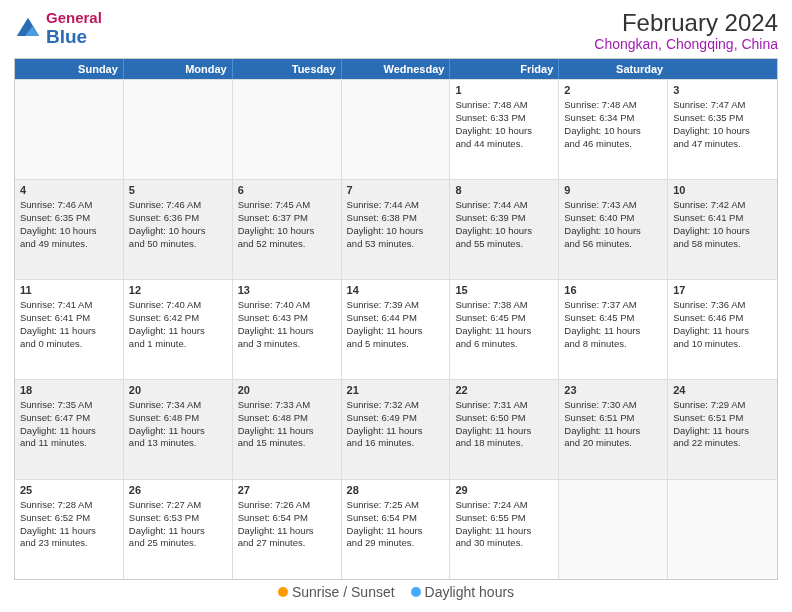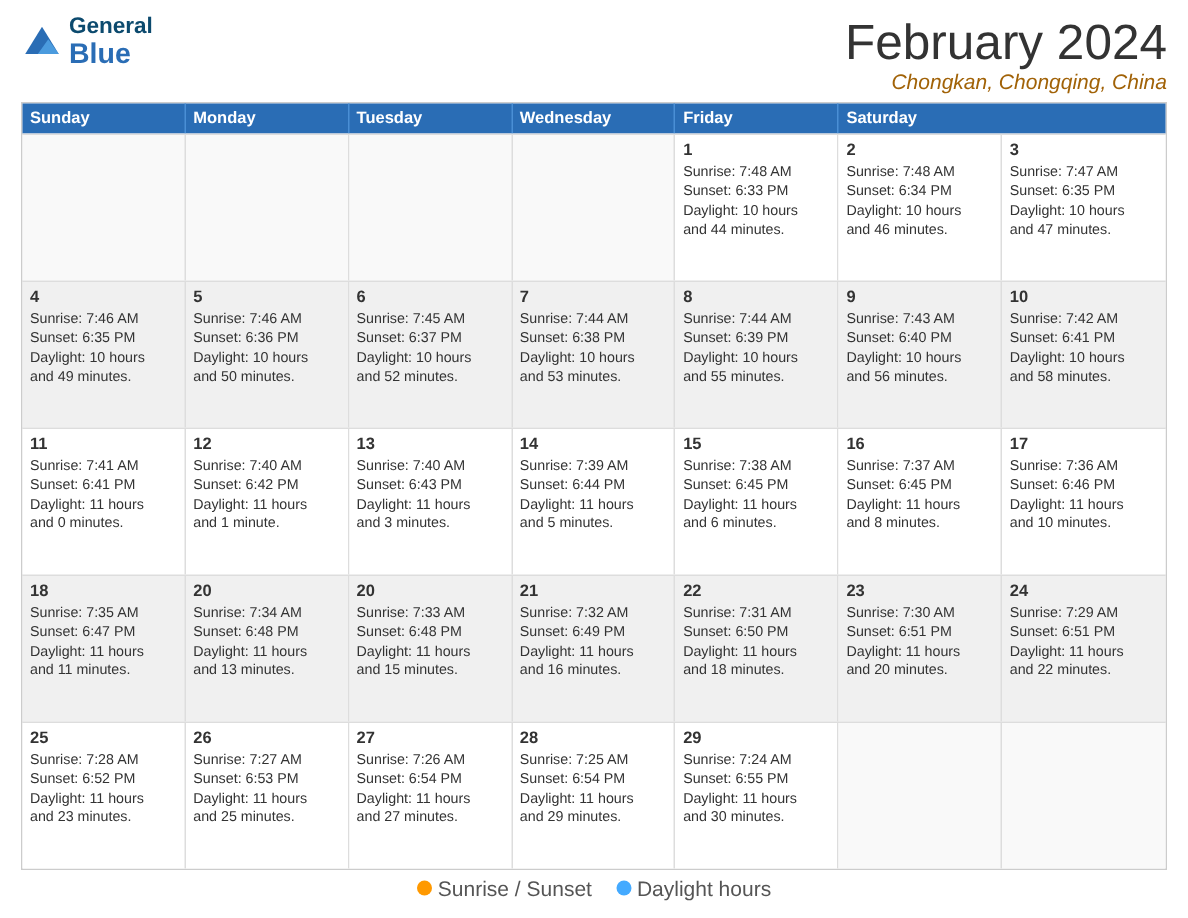--- a/index.html
+++ b/index.html
@@ -29,55 +29,55 @@
       gap: 4px;
     }
     .logo-text {
       display: flex;
       flex-direction: column;
       line-height: 1.1;
     }
     .logo-general {
       font-size: 15px;
       font-weight: bold;
-      color: #0c4a6e;
+      color: #be185d;
     }
     .logo-blue {
       font-size: 19px;
       font-weight: bold;
       color: #2a6db5;
     }
     .logo-icon {
       width: 28px;
       height: 28px;
     }
     .title-block {
       text-align: right;
     }
     .month-year {
-      font-size: 33px;
+      font-size: 24px;
       font-weight: normal;
       color: #333;
       line-height: 1.1;
     }
     .location {
       font-size: 14px;
-      color: #a16207;
-      font-style: italic;
+      color: #a21caf;
     }
     .calendar {
       flex: 1;
       display: flex;
       flex-direction: column;
       border: 1px solid #ccc;
     }
     .cal-header {
       display: grid;
       grid-template-columns: repeat(7, 1fr);
       background: #2a6db5;
+      text-align: right;
     }
     .cal-header-cell {
       color: #fff;
       font-size: 11px;
       font-weight: bold;
       padding: 4px 5px;
       border-right: 1px solid #4a8fd5;
     }
     .cal-header-cell:last-child { border-right: none; }
     .cal-body {

